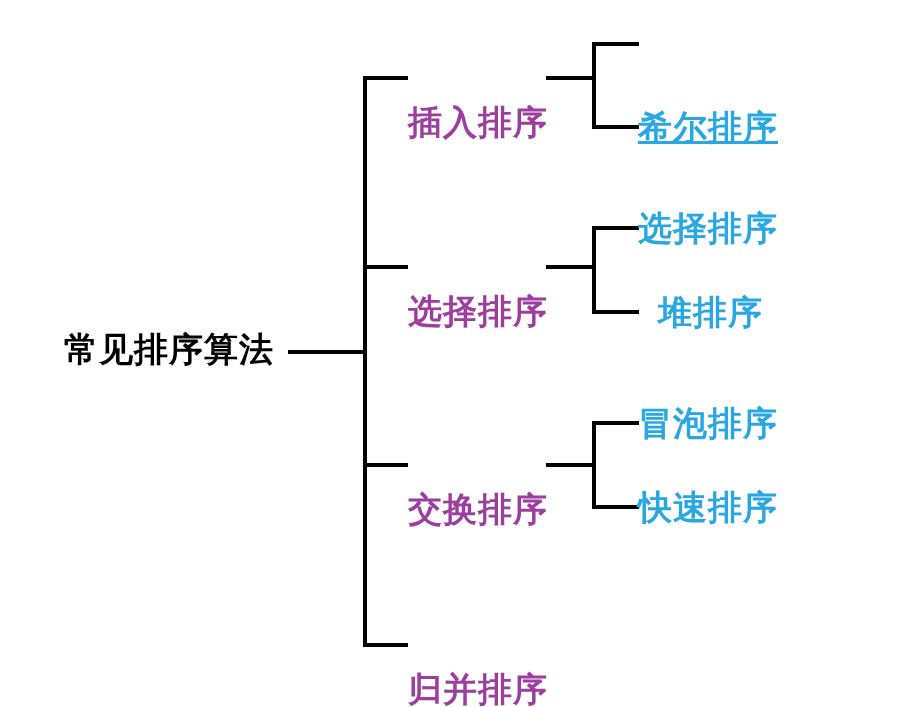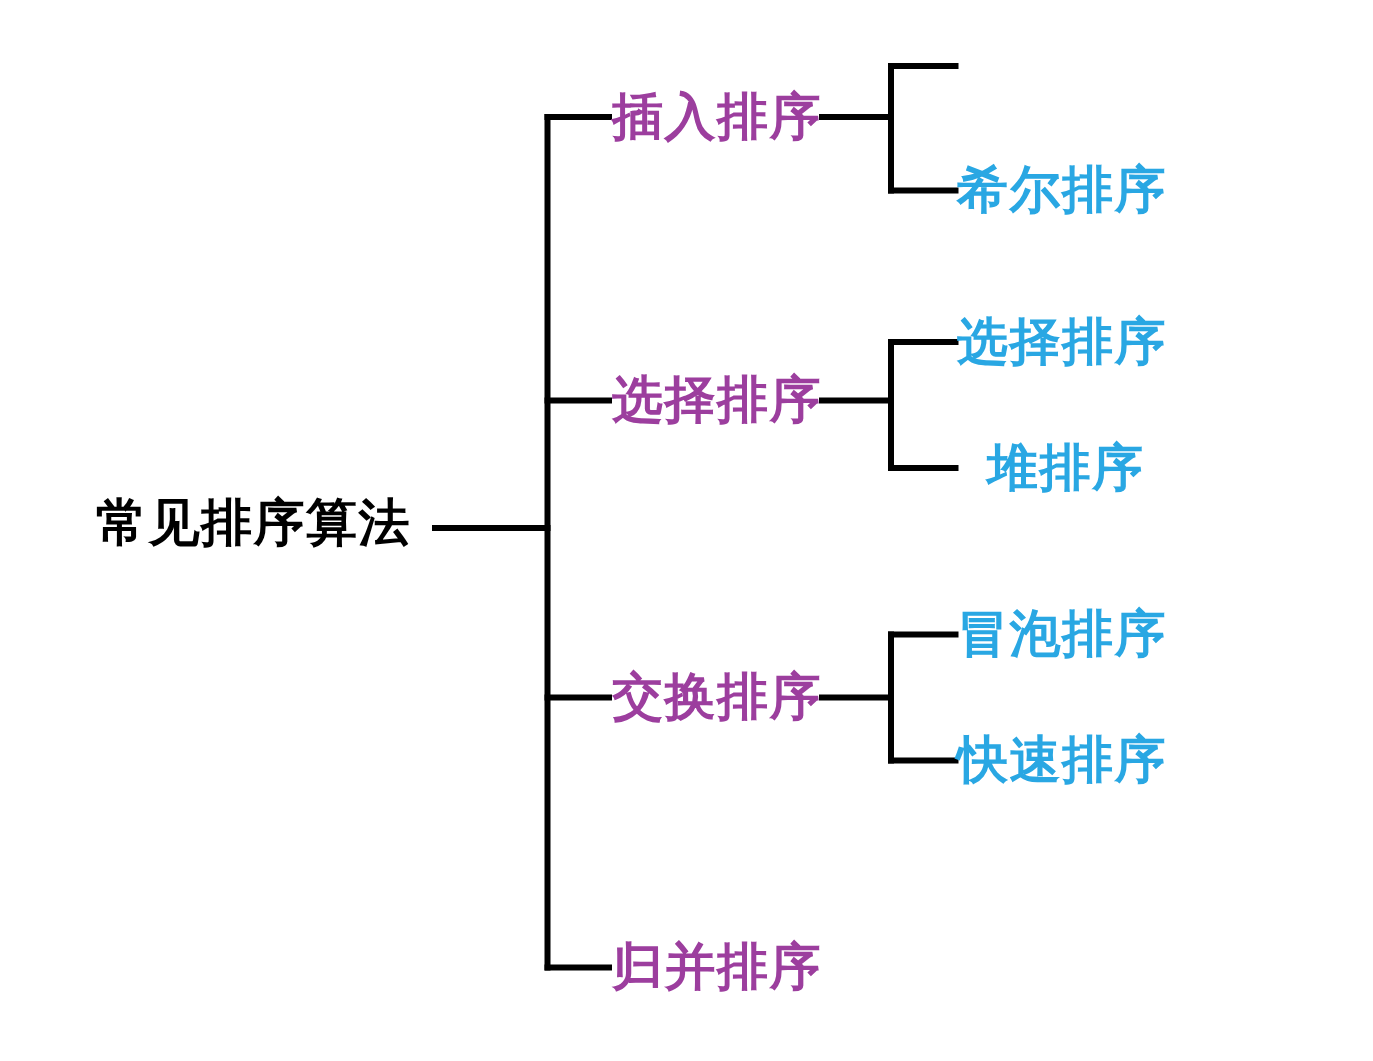--- a/index.html
+++ b/index.html
@@ -21,21 +21,21 @@
   }
   .label {
     position: absolute;
     font-size: 34px;
     line-height: 38px;
     letter-spacing: 1px;
     font-weight: 600;
     white-space: nowrap;
   }
   .label.root   { color: var(--root-color, #000000); }
-  .label.branch { color: var(--branch-color, #9c3e9e); }
+  .label.branch { color: var(--branch-color, #9c3e9e); margin-top: 44px; }
   .label.leaf   { color: var(--leaf-color, #29a7e3); }
 </style>
 </head>
 <body>
 
 <div class="canvas" style="--bg: #ffffff; --line-color: #000000; --root-color: #000000; --branch-color: #9c3e9e; --leaf-color: #29a7e3;">
 
   <div class="line" style="left:288px; top:350px; width:79px; height:4px;"></div>
 
   <div class="line" style="left:363px; top:76px; width:4px; height:571px;"></div>
@@ -60,19 +60,19 @@
   <div class="line" style="left:592px; top:421px; width:47px; height:4px;"></div>
   <div class="line" style="left:592px; top:505px; width:47px; height:4px;"></div>
 
   <div class="label root" style="left:64px; top:330px;">常见排序算法</div>
 
   <div class="label branch" style="left:408px; top:59px;">插入排序</div>
   <div class="label branch" style="left:408px; top:248px;">选择排序</div>
   <div class="label branch" style="left:408px; top:446px;">交换排序</div>
   <div class="label branch" style="left:408px; top:626px;">归并排序</div>
 
-  <div class="label leaf" style="left:638px; top:108px;">希尔排序</div>
+  <div class="label leaf" style="left:638px; top:108px;text-decoration:underline;">希尔排序</div>
   <div class="label leaf" style="left:638px; top:209px;">选择排序</div>
   <div class="label leaf" style="left:658px; top:293px;">堆排序</div>
   <div class="label leaf" style="left:638px; top:404px;">冒泡排序</div>
   <div class="label leaf" style="left:638px; top:488px;text-align:right;">快速排序</div>
 
 </div>
 
 </body></html>

